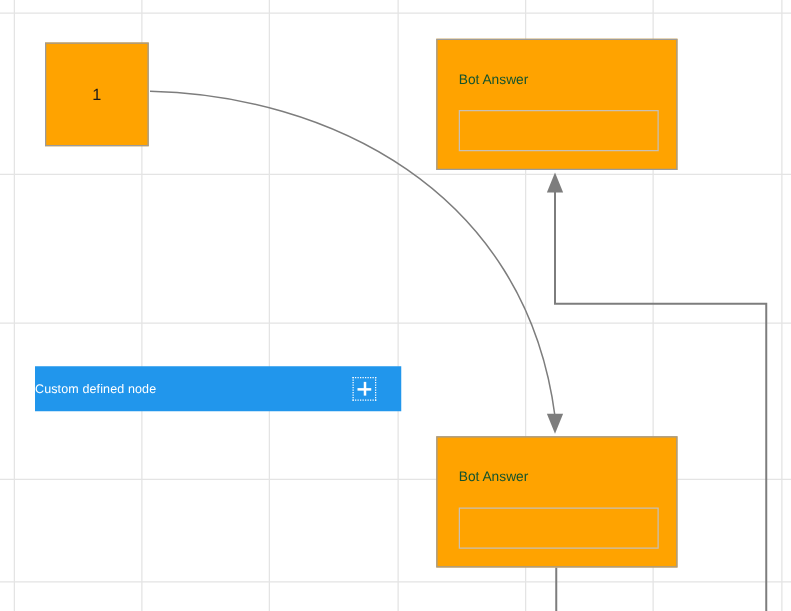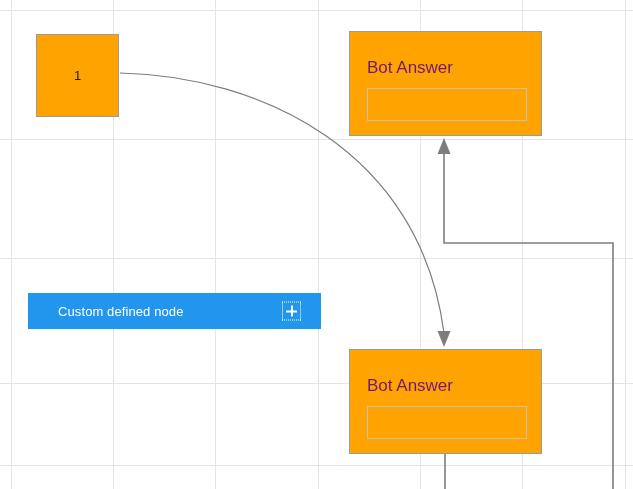--- a/index.html
+++ b/index.html
@@ -56,22 +56,22 @@
     color: #1a1a1a;
     font-size: 13px;
   }
   .node-bot {
     padding: 0;
   }
   .node-bot-title {
     position: absolute;
     left: 17px;
     top: 27px;
-    font-size: 17px;
-    color: #701a75;
+    font-size: 11px;
+    color: #14532d;
     line-height: 1;
     white-space: nowrap;
   }
   .node-bot-slot {
     position: absolute;
     left: 17px;
     top: 56px;
     width: 160px;
     height: 33px;
     box-sizing: border-box;
@@ -81,22 +81,21 @@
   
   .palette-item {
     position: absolute;
     box-sizing: border-box;
     background: #2196ec;
     display: flex;
     align-items: center;
     color: #ffffff;
   }
   .palette-label {
-    font-size: 13px;
-    margin-left: 30px;
+    font-size: 10px;
     white-space: nowrap;
     letter-spacing: 0.1px;
     text-align: right;
   }
   .palette-add {
     position: absolute;
     right: 20px;
     top: 50%;
     transform: translateY(-50%);
     width: 19px;

